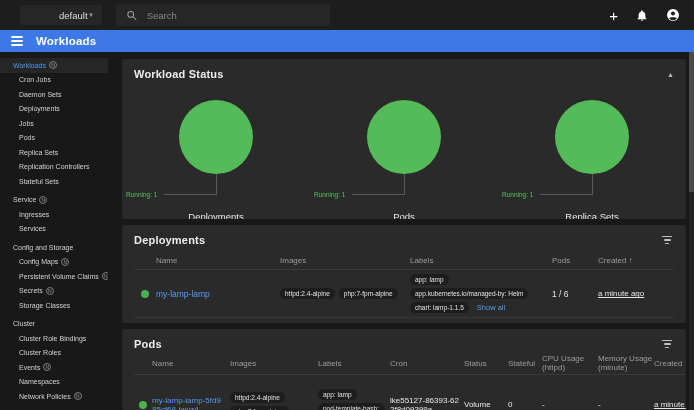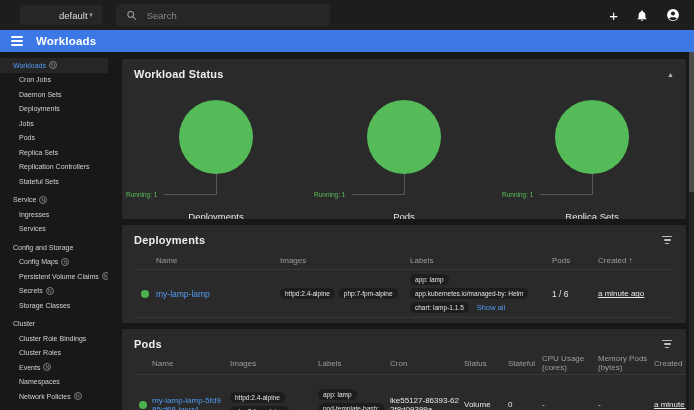--- a/index.html
+++ b/index.html
@@ -300,22 +300,22 @@
             </button>
         </div>
         <div class="tbl pods thead">
           <span></span>
           <span class="th">Name</span>
           <span class="th">Images</span>
           <span class="th">Labels</span>
           <span class="th">Cron</span>
           <span class="th">Status</span>
           <span class="th">Stateful</span>
-          <span class="th">CPU Usage (cores)</span>
-          <span class="th">Memory Pods (bytes)</span>
+          <span class="th">CPU Usage (httpd)</span>
+          <span class="th">Memory Usage (minute)</span>
           <span class="th">
             <span>Created</span><span class="sort">↑</span>
           </span>
         </div>
         <div class="tbl pods trow">
           <span class="dot"></span>
           <span class="link break">my-lamp-lamp-5fd985cf68-jwvz4</span>
           <span class="chips-stack">
             <span class="chip">httpd:2.4-alpine</span>
             <span class="chip">php:7-fpm-alpine</span>

